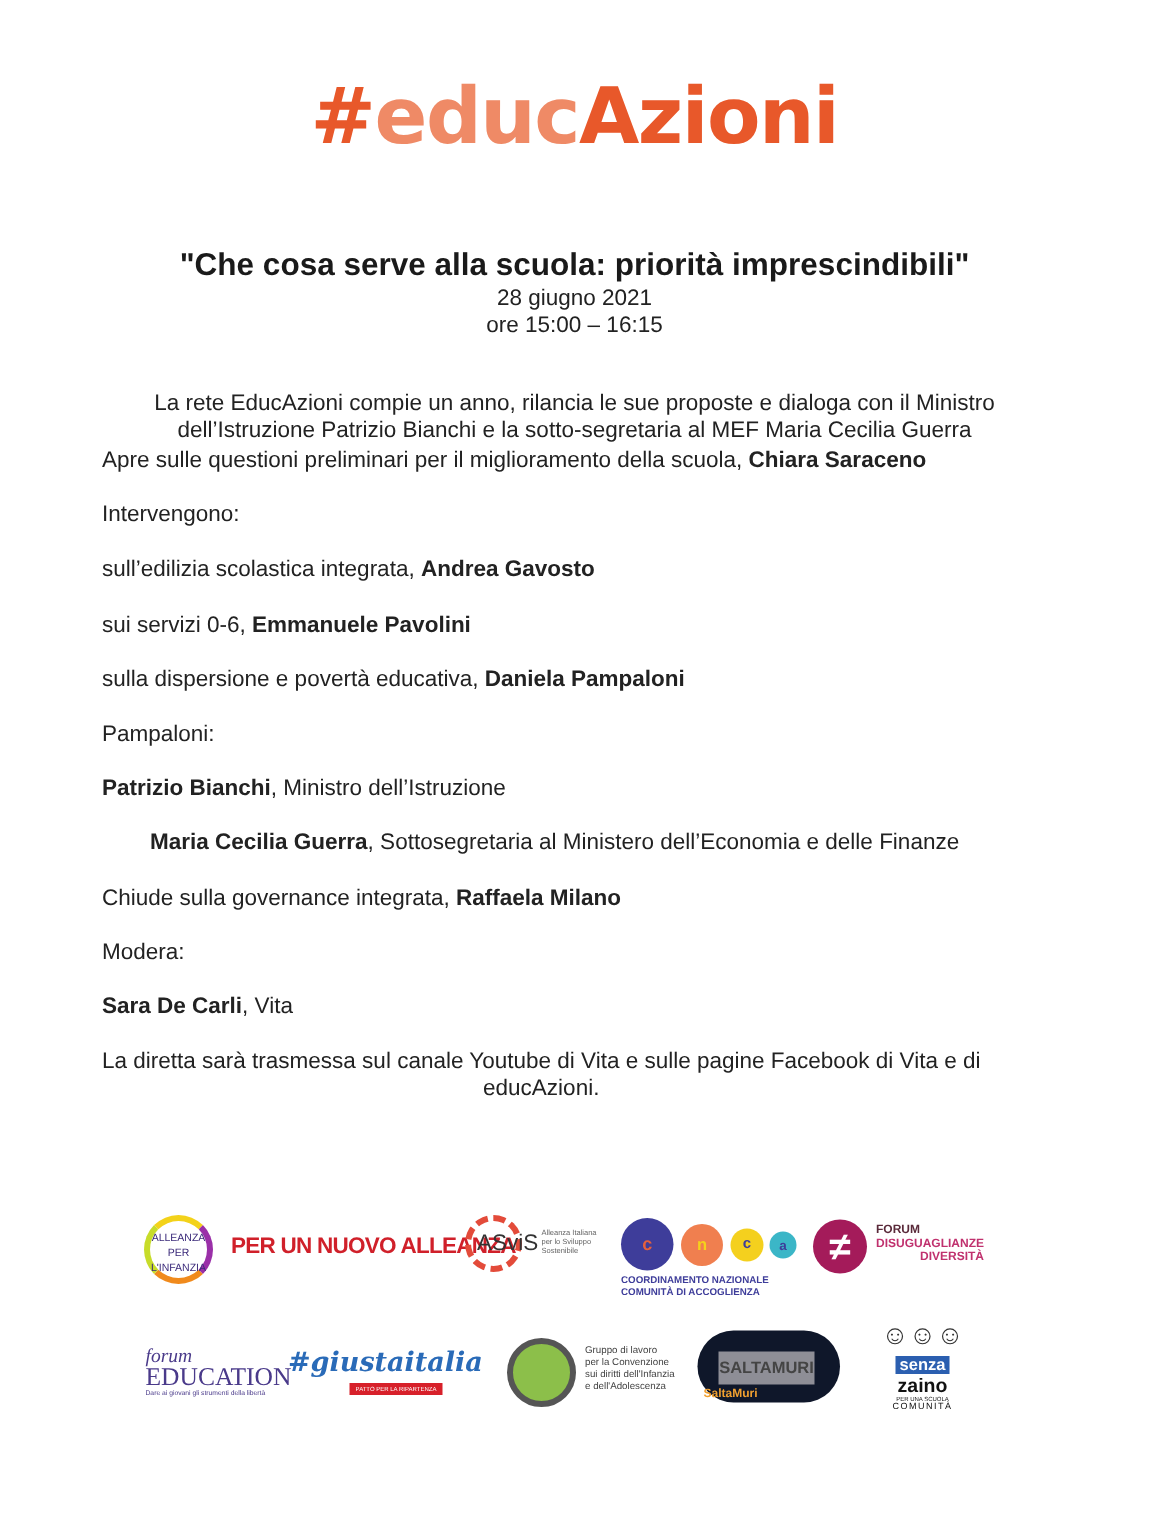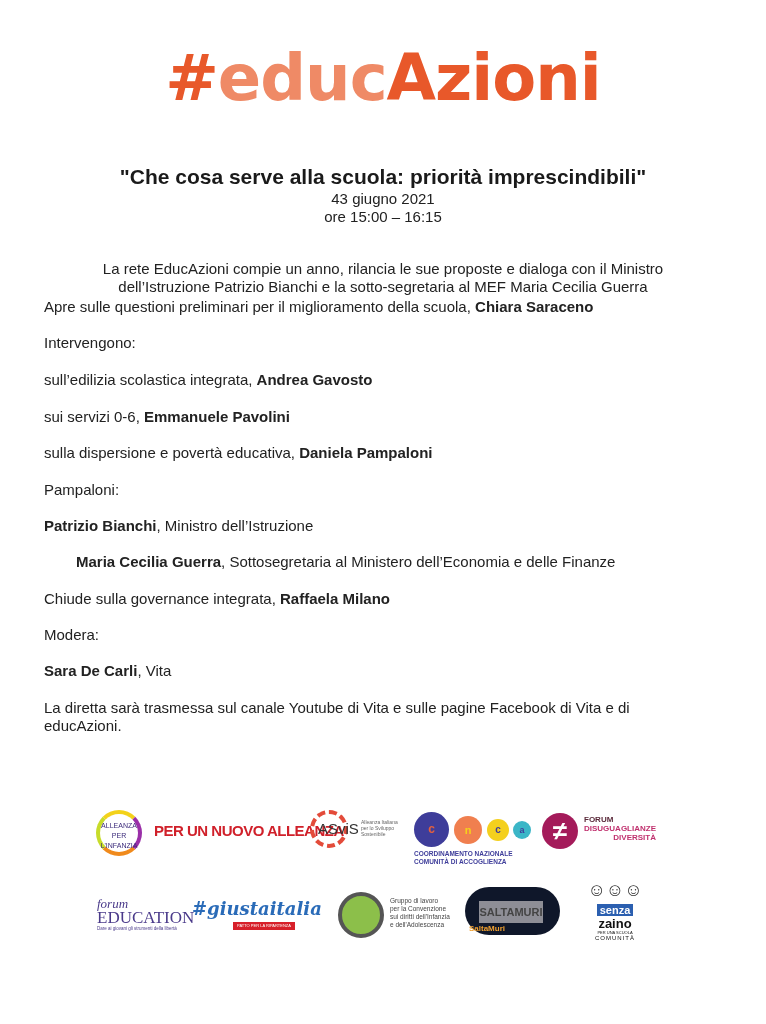--- a/index.html
+++ b/index.html
@@ -1,41 +1,41 @@
 <!DOCTYPE html>
 <html><head>
 <meta charset="utf-8">
 <style>
   html, body { margin: 0; padding: 0; background: #ffffff; }
   body { width: 766px; height: 1024px; position: relative; overflow: hidden;
          font-family: "Liberation Sans", sans-serif; color: #222; }
   .logo { position: absolute; left: 0; width: 766px; top: 28px; text-align: center;
-          font-family: "DejaVu Sans", sans-serif; font-weight: bold; font-size: 64px;
+          font-family: "DejaVu Sans", sans-serif; font-weight: bold; font-size: 52px;
           letter-spacing: -1px; line-height: 100px; }
   .logo .hash { color: #e8582a; }
   .logo .edu { color: #ef8a66; }
   .logo .az { color: #e8582a; }
   .center { position: absolute; left: 0; width: 766px; text-align: center; }
   .title { top: 165px; font-size: 21px; font-weight: bold; color: #1a1a1a; }
   .date { top: 190px; font-size: 15px; }
   .time { top: 208px; font-size: 15px; }
   .intro { top: 260px; font-size: 15px; line-height: 18px; }
-  .p { position: absolute; left: 44px; font-size: 15px; white-space: nowrap; }
+  .p { position: absolute; left: 68px; font-size: 15px; white-space: nowrap; text-align: center; }
   .p b { font-weight: bold; }
   .lg { position: absolute; }
 </style>
 </head>
 <body>
 
 <div class="logo">
   <span class="hash">#</span><span class="edu">educ</span><span class="az">Azioni</span>
 </div>
 
 <div class="center title">"Che cosa serve alla scuola: priorità imprescindibili"</div>
-<div class="center date">43 giugno 2021</div>
+<div class="center date">28 giugno 2021</div>
 <div class="center time">ore 15:00 – 16:15</div>
 <div class="center intro">
   <div>La rete EducAzioni compie un anno, rilancia le sue proposte e dialoga con il Ministro</div>
   <div>dell’Istruzione Patrizio Bianchi e la sotto-segretaria al MEF Maria Cecilia Guerra</div>
 </div>
 
 <div id="program">
     <div class="p" style="top: 298px;"><span>Apre sulle questioni preliminari per il miglioramento della scuola, </span><b>Chiara Saraceno</b><span></span></div>
     <div class="p" style="top: 334px;"><span>Intervengono:</span><b></b><span></span></div>
     <div class="p" style="top: 371px;"><span>sull’edilizia scolastica integrata, </span><b>Andrea Gavosto</b><span></span></div>

